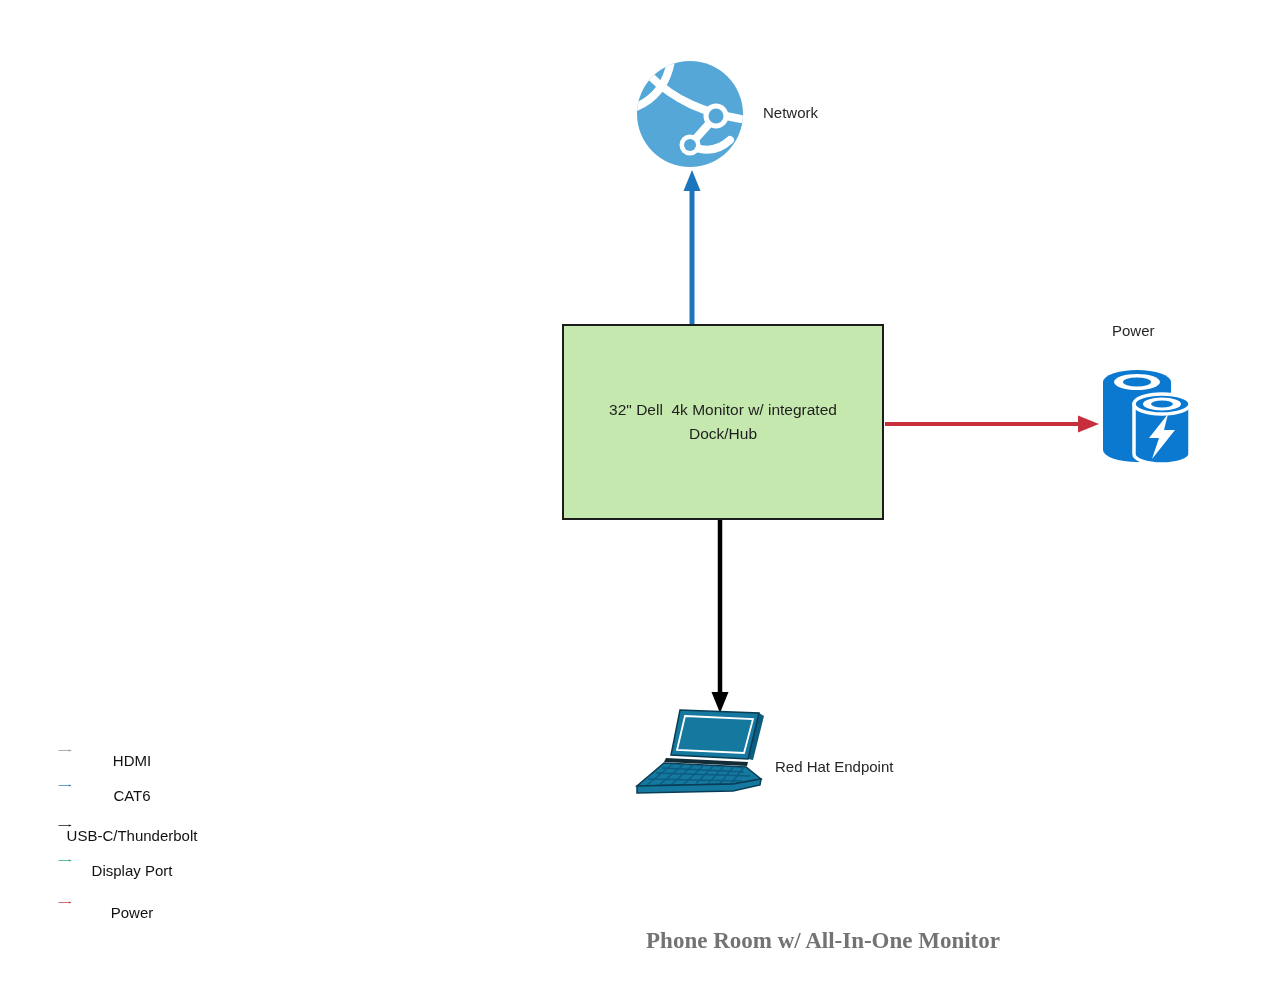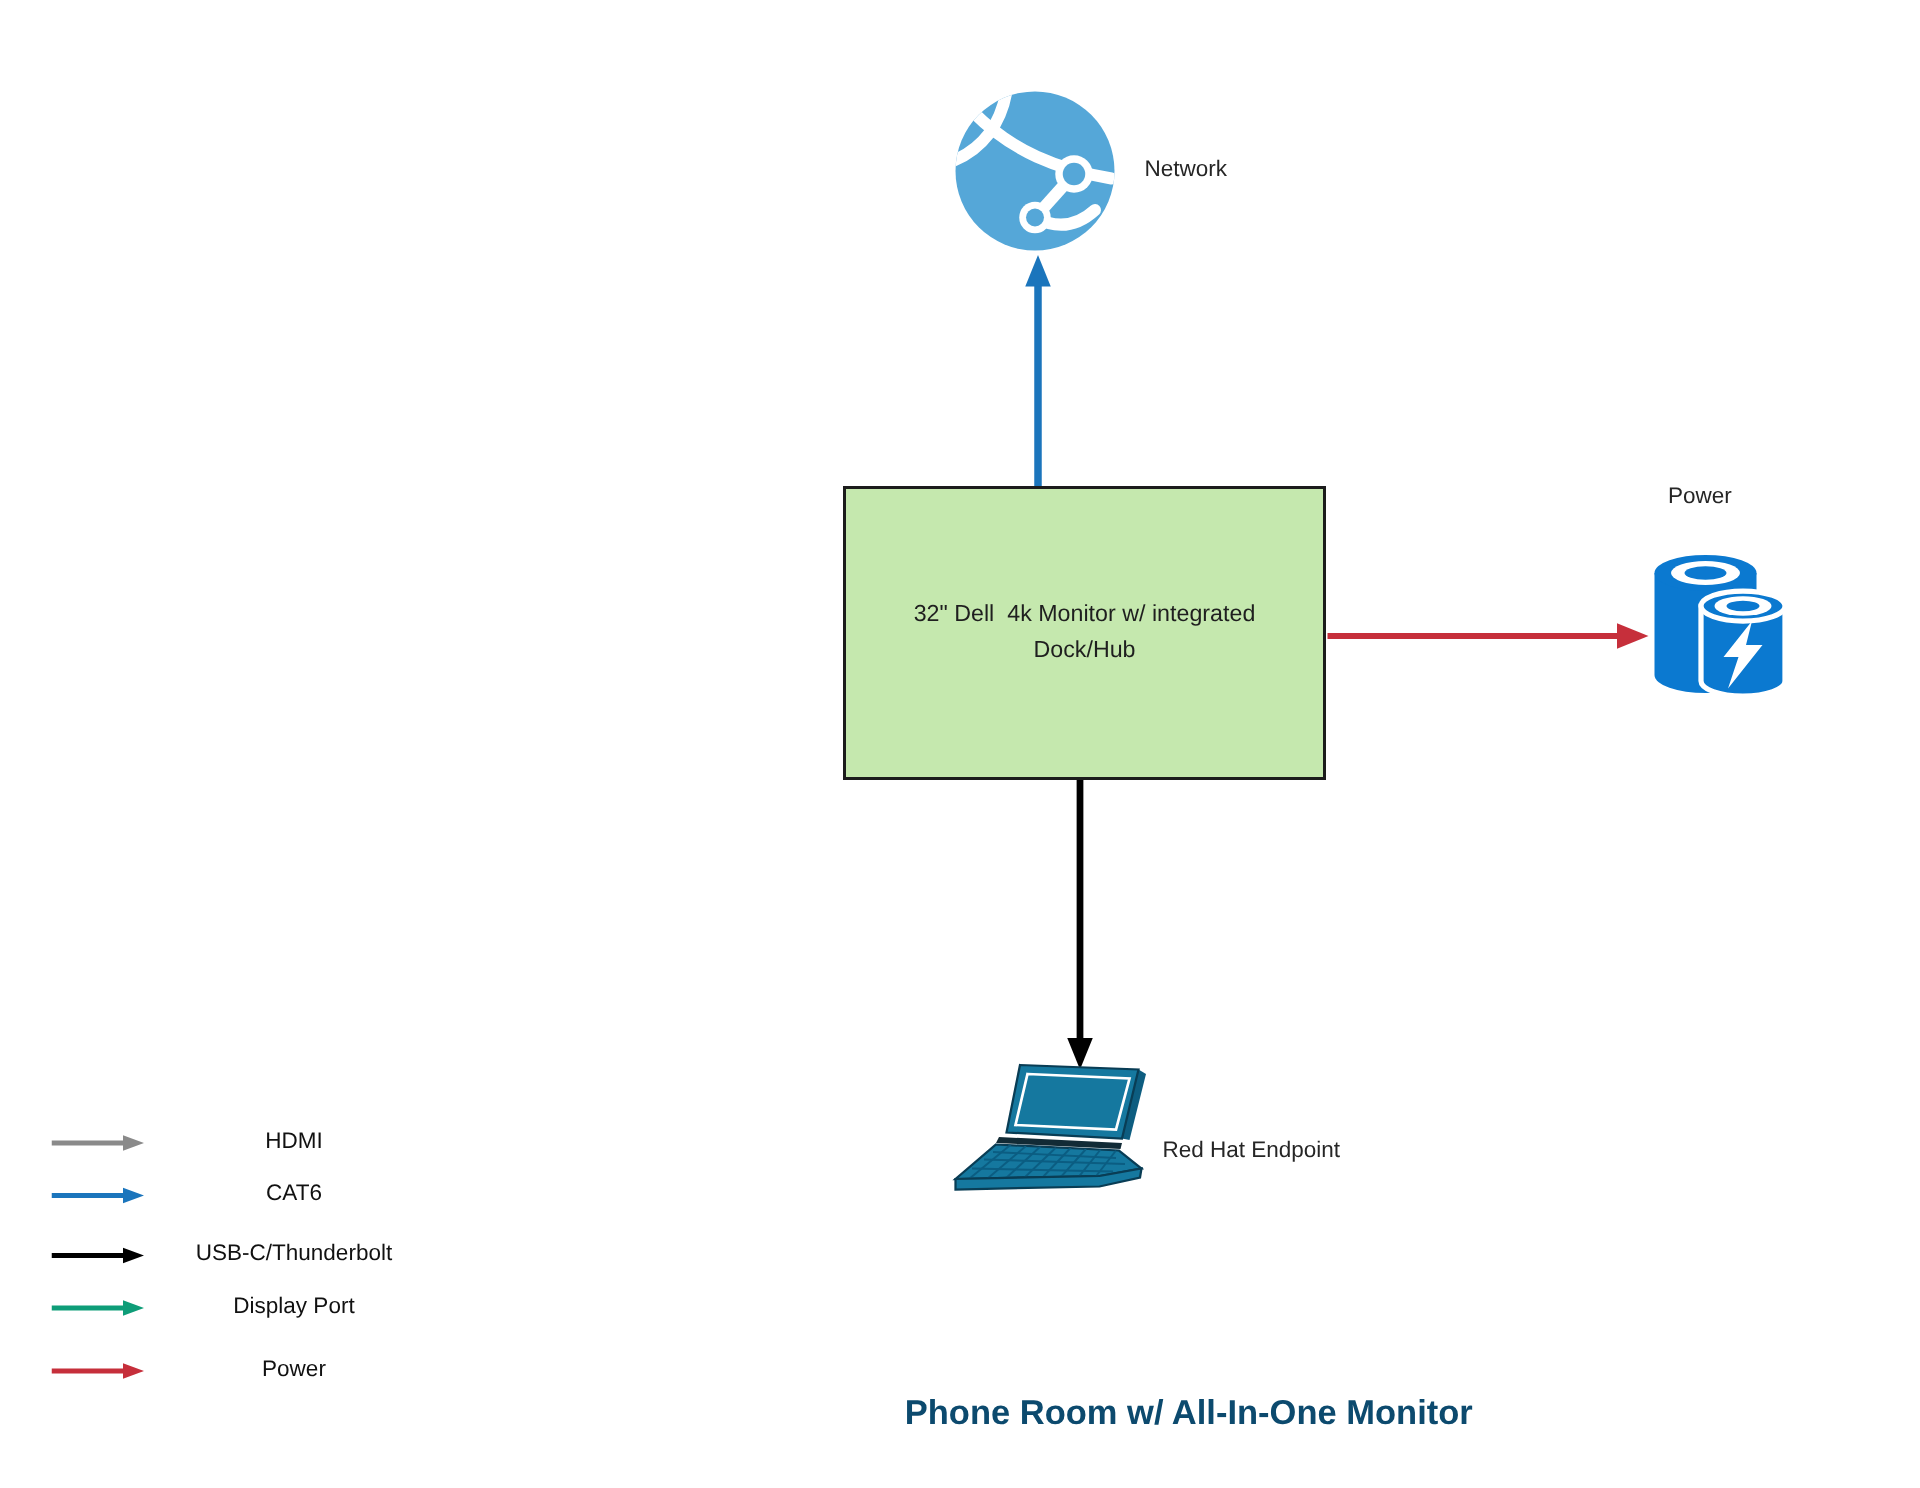--- a/index.html
+++ b/index.html
@@ -44,38 +44,40 @@
     font-size: 15.5px;
     line-height: 1.55;
     color: #1f1f1f;
     text-align: center;
     white-space: pre-wrap;
   }
   .legend { position: absolute; left: 33px; top: 0; }
   .legend-row {
     position: absolute;
     display: flex;
-    align-items: flex-end;
+    align-items: flex-start;
     height: 20px;
+    flex-direction: column;
   }
   .legend-label {
     width: 198px;
     text-align: center;
     font-size: 15px;
     color: #111111;
   }
   .diagram-title {
     position: absolute;
     left: 585px; top: 928px;
     width: 415px;
-    text-align: center;
+    text-align: right;
     font-size: 23px;
     font-weight: bold;
-    color: #0c4a6e;
+    color: #737373;
     white-space: nowrap;
+    font-family: Liberation Serif, serif;
   }
 </style>
 </head>
 <body>
 
 <div class="canvas">
 
   <svg class="connectors" width="1280" height="992" viewBox="0 0 1280 992">
     <g>
       <line x1="692" y1="325" x2="692" y2="189" stroke-width="5" stroke="#1b75bc"></line>

